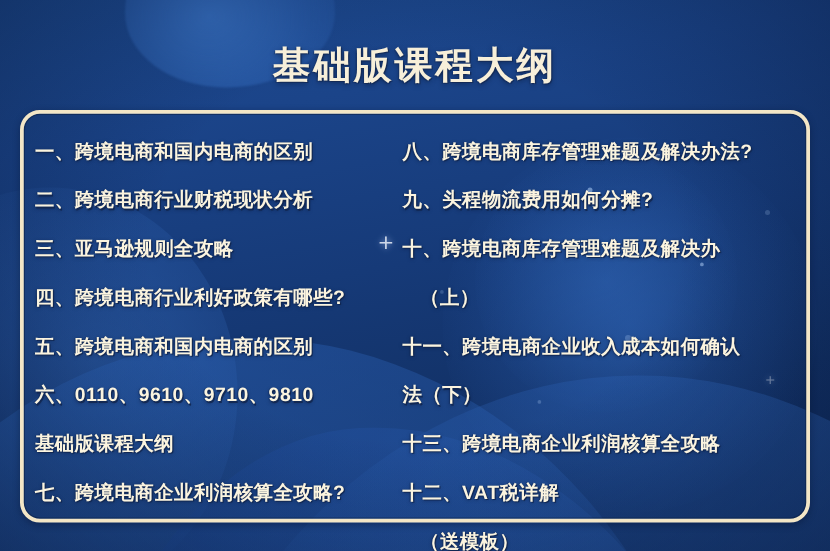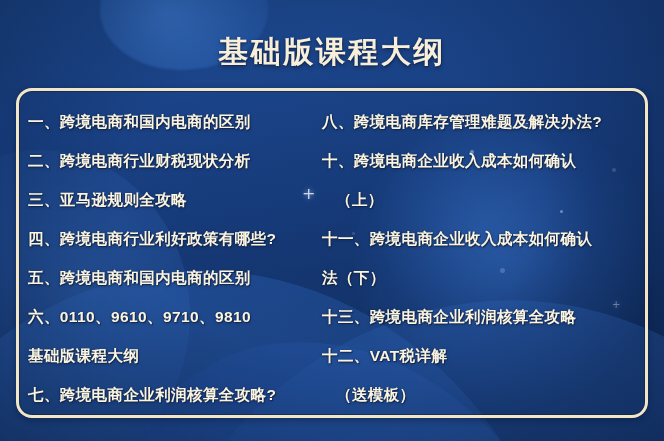--- a/index.html
+++ b/index.html
@@ -194,21 +194,22 @@
       <div class="item">三、亚马逊规则全攻略</div>
       <div class="item">四、跨境电商行业利好政策有哪些?</div>
       <div class="item">五、跨境电商和国内电商的区别</div>
       <div class="item">六、0110、9610、9710、9810</div>
       <div class="item cont">基础版课程大纲</div>
       <div class="item">七、跨境电商企业利润核算全攻略?</div>
     </div>
 
     <div class="col col-right">
       <div class="item">八、跨境电商库存管理难题及解决办法?</div>
-      <div class="item">十、跨境电商企业收入成本如何确认</div>
+      <div class="item">九、头程物流费用如何分摊?</div>
+      <div class="item">十、跨境电商库存管理难题及解决办</div>
       <div class="item cont indent">（上）</div>
       <div class="item">十一、跨境电商企业收入成本如何确认</div>
       <div class="item cont">法（下）</div>
       <div class="item">十三、跨境电商企业利润核算全攻略</div>
       <div class="item">十二、VAT税详解</div>
       <div class="item cont indent">（送模板）</div>
     </div>
 
   </div>
 </div>

